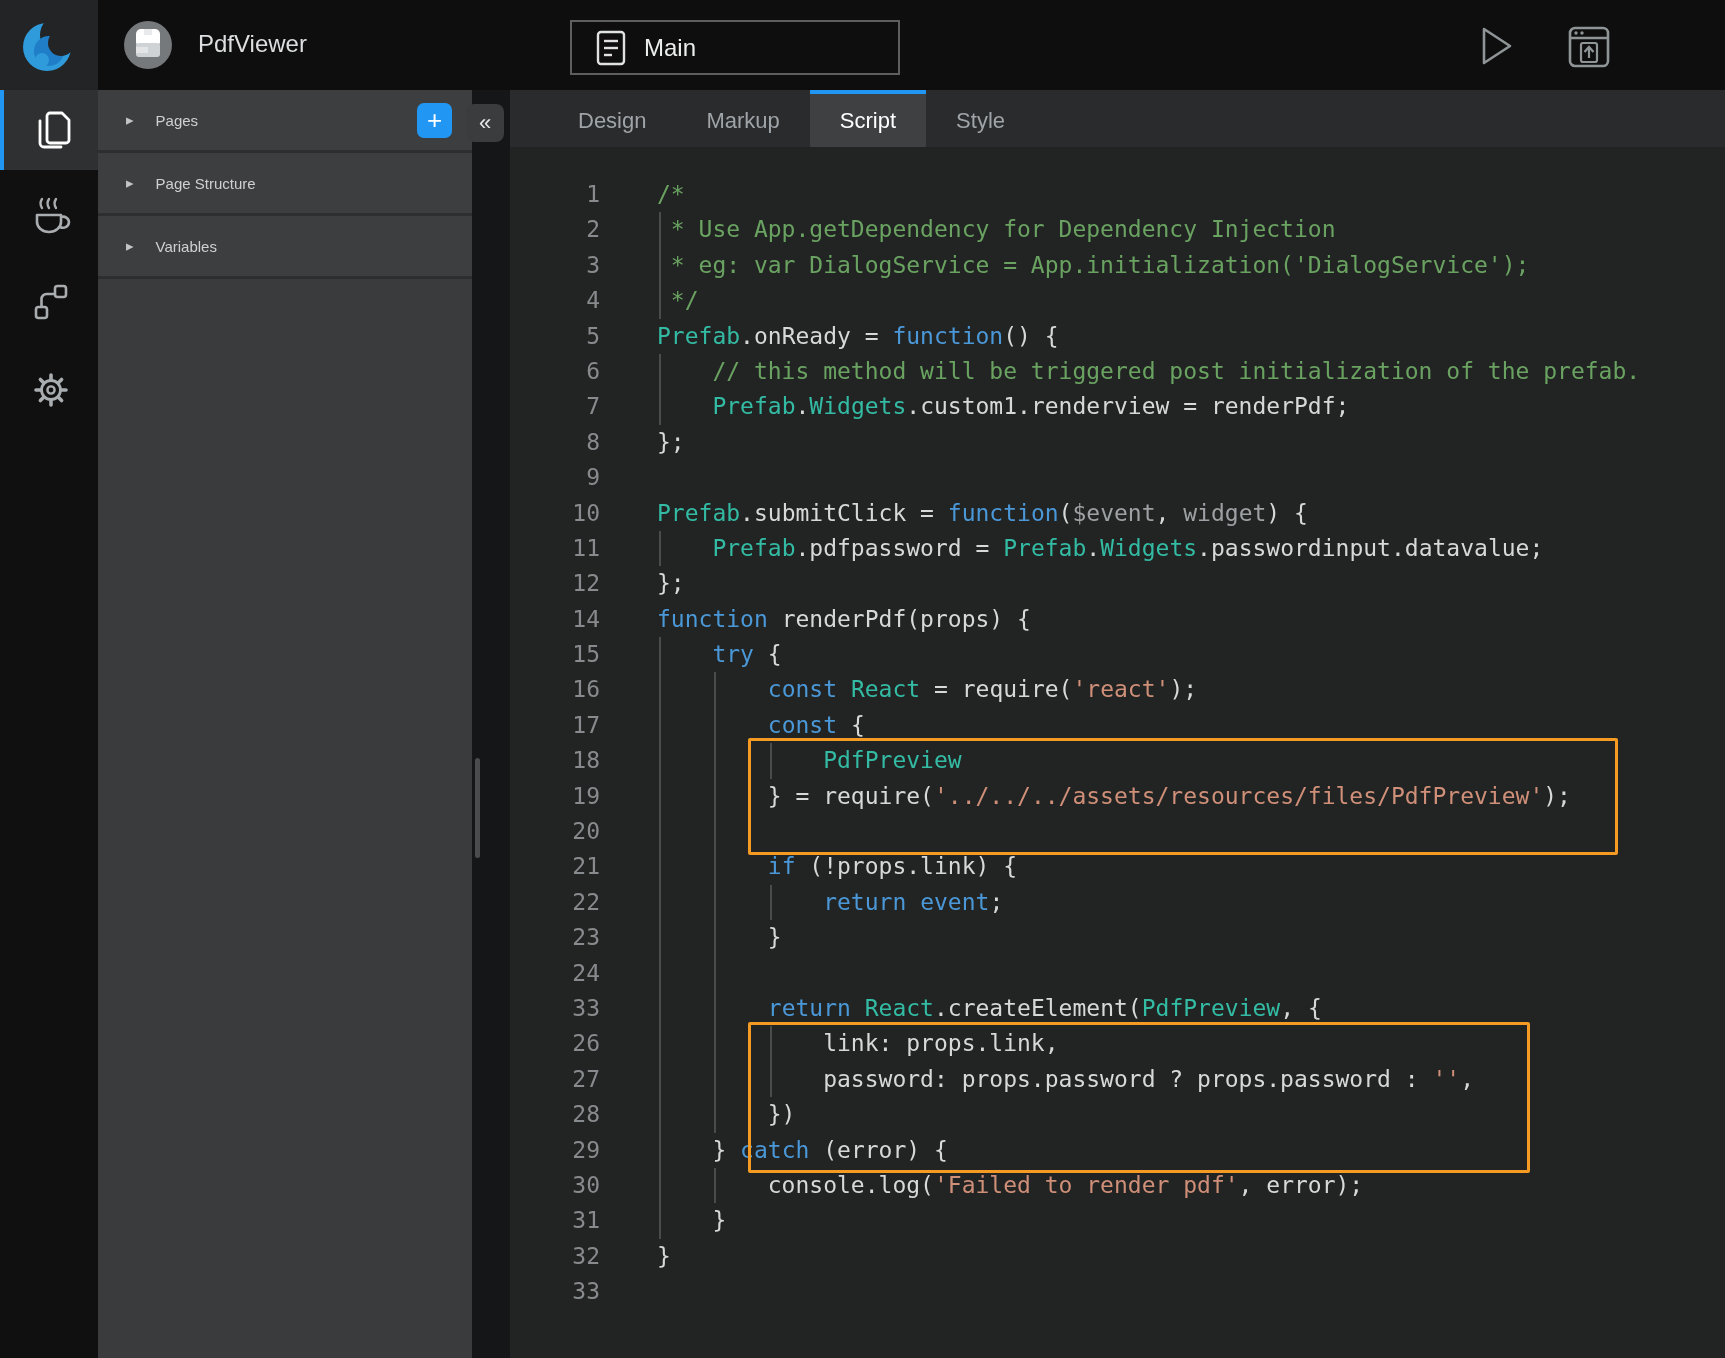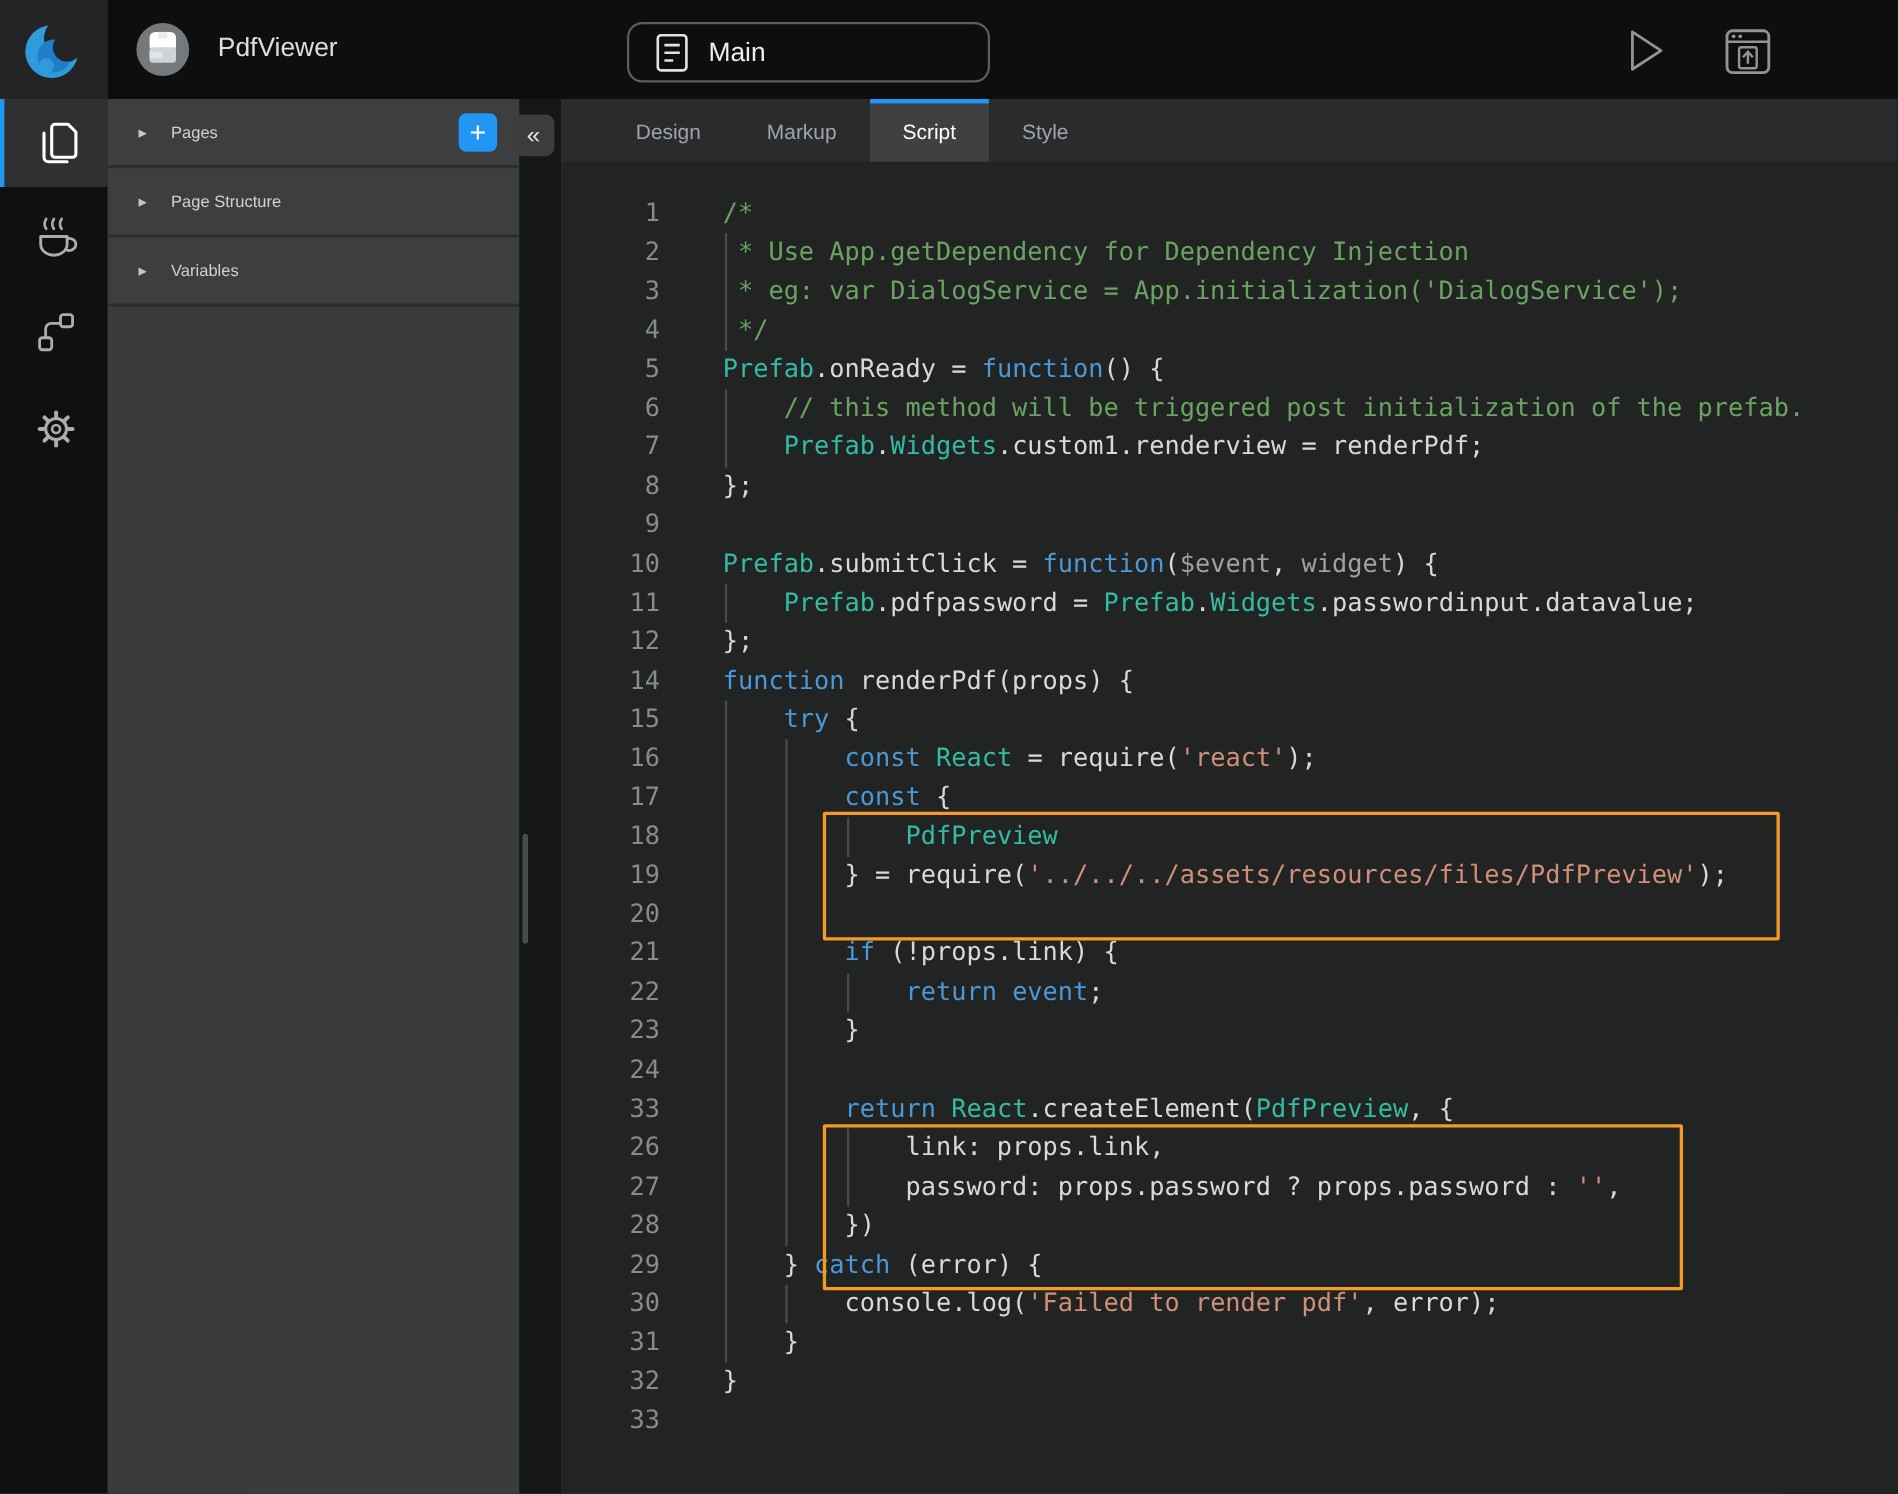--- a/index.html
+++ b/index.html
@@ -1,27 +1,27 @@
 <!DOCTYPE html>
 <html><head>
 <meta charset="utf-8">
 <style>
   html,body{margin:0;padding:0;background:#000;}
   *{box-sizing:border-box;}
-  #app{width:1725px;height:1358px;position:relative;background:#0f766e;overflow:hidden;
+  #app{width:1725px;height:1358px;position:relative;background:#f97316;overflow:hidden;
        font-family:"Liberation Sans",sans-serif;color:#d7d9d9;}
 
   
   .topbar{position:absolute;left:0;top:0;width:1725px;height:90px;background:#0e0e0e;}
   .logo-tile{position:absolute;left:0;top:0;width:98px;height:90px;background:#232425;
              display:flex;align-items:center;justify-content:center;}
   .app-avatar{position:absolute;left:122px;top:19px;width:52px;height:52px;}
   .app-title{position:absolute;left:198px;top:30px;font-size:24px;color:#dcdedf;}
   .page-chip{position:absolute;left:570px;top:20px;width:330px;height:55px;border:2px solid #5c5e5f;
-             border-radius:14px;display:flex;align-items:center;padding-left:24px;gap:18px;background:#0e0e0e;}
+             border-radius:0;display:flex;align-items:center;padding-left:24px;gap:18px;background:#0e0e0e;}
   .page-chip .chip-label{font-size:24px;color:#eceeee;}
   .tb-icon{position:absolute;top:26px;cursor:pointer;}
   .tb-play{left:1480px;}
   .tb-window{left:1568px;}
 
   
   .bodyrow{position:absolute;left:0;top:90px;width:1725px;height:1268px;display:flex;}
 
   
   .rail{width:98px;background:#101010;flex:none;position:relative;}
@@ -42,21 +42,21 @@
   
   .resizer{width:38px;background:#151617;flex:none;position:relative;}
   .collapse-btn{position:absolute;left:-6px;top:14px;width:38px;height:38px;border-radius:8px;
                 background:#3b3c3d;color:#e3e5e6;font-size:22px;display:flex;align-items:center;
                 justify-content:center;cursor:pointer;}
   .panel-thumb{position:absolute;left:3px;top:668px;width:5px;height:100px;background:#4b4c4d;border-radius:3px;}
 
   
   .main{flex:1;display:flex;flex-direction:column;background:#222423;}
   .tabbar{height:57px;background:#2a2b2c;display:flex;flex:none;padding-left:38px;}
-  .tab{padding:0 30px;display:flex;align-items:center;font-size:19px;color:#9fa4a8;
+  .tab{padding:0 30px;display:flex;align-items:center;font-size:22px;color:#9fa4a8;
        border-top:4px solid transparent;cursor:pointer;}
   .tab.active{background:#3e4041;color:#ffffff;border-top-color:var(--accent);}
 
   .editor{flex:1;position:relative;overflow:hidden;font-family:"DejaVu Sans Mono",monospace;
           font-size:23px;line-height:35.4px;}
   .code{position:relative;padding-top:30px;}
   .crow{display:flex;height:35.4px;white-space:pre;}
   .num{width:90px;text-align:right;color:#878b8d;flex:none;}
   .lc{margin-left:57px;position:relative;flex:1;}
   .guide{position:absolute;top:0;bottom:0;width:2px;background:#4a4c4c;}

